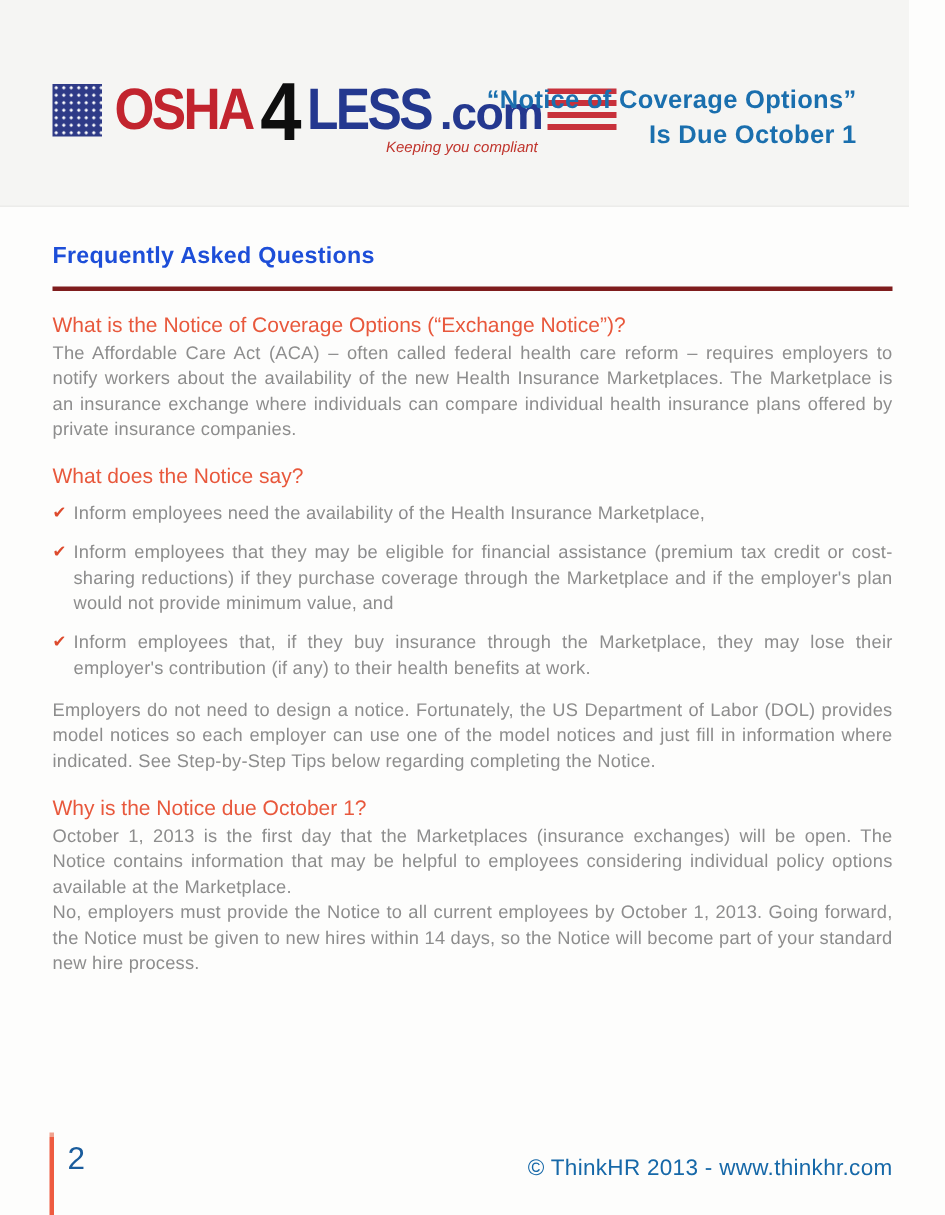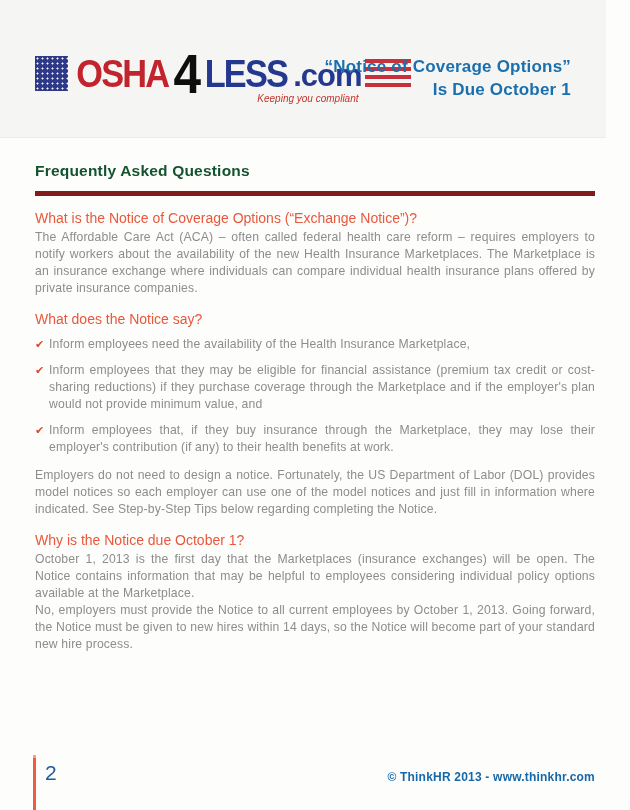--- a/index.html
+++ b/index.html
@@ -27,35 +27,35 @@
               display:inline-block; transform:translateY(2px); }
   .flag-stripes { width:46px; height:28px; margin-left:3px;
                   background:repeating-linear-gradient(to bottom,#c8313b 0 4px,#f5f5f3 4px 8px); }
   .logo-tagline { position:absolute; right:52px; top:46px; font-size:10px; font-style:italic;
                   color:#c0342c; white-space:nowrap; }
   .header-title { position:absolute; right:35px; top:55px; text-align:right; color:#1a6fae;
                   font-size:17px; font-weight:700; line-height:23px; letter-spacing:.2px; }
 
   
   .content { position:absolute; top:139px; left:35px; width:560px; padding-top:23px; }
-  .doc-title { font-size:15.5px; font-weight:700; color:#14532d; letter-spacing:.2px;
-               padding-bottom:11px; border-bottom:5px solid #7f1d1d; }
+  .doc-title { font-size:15.5px; font-weight:700; color:#1d4ed8; letter-spacing:.2px;
+               padding-bottom:11px; border-bottom:3px solid #7f1d1d; }
   .sec-heading { margin-top:14px; margin-bottom:3px; font-size:14px; font-weight:400; color:#e8583c; }
   .para { font-size:12.2px; color:#8d8d8d; line-height:17px; text-align:justify; letter-spacing:.15px; }
   .bullet { display:flex; margin-top:9px; }
   .bullet .check { flex:0 0 14px; color:#dd4a2d; font-size:11px; line-height:17px; }
   .bullet .btext { flex:1; font-size:12.2px; color:#8d8d8d; line-height:17px; text-align:justify;
                    letter-spacing:.15px; }
   .after-bullets { margin-top:11px; }
 
   
   .footer-bar { position:absolute; left:33px; top:755px; width:3px; height:55px;
                 background:linear-gradient(to bottom,#f0a28e 0 3px,#ee5b40 3px); }
   .page-number { position:absolute; left:45px; top:761px; font-size:21px; color:#1a5c9c; }
-  .footer-right { position:absolute; right:35px; top:770px; font-size:12px; font-weight:700;
+  .footer-right { position:absolute; right:35px; top:770px; font-size:15px; font-weight:400;
                   color:#1668a8; letter-spacing:.2px; }
   .footer-right span { color:#1668a8; }
   .footer-link { text-decoration:none; color:#1668a8; cursor:pointer; }
 </style>
 </head>
 <body>
 
 <div class="page">
 
   <div class="corner-mark"></div>

